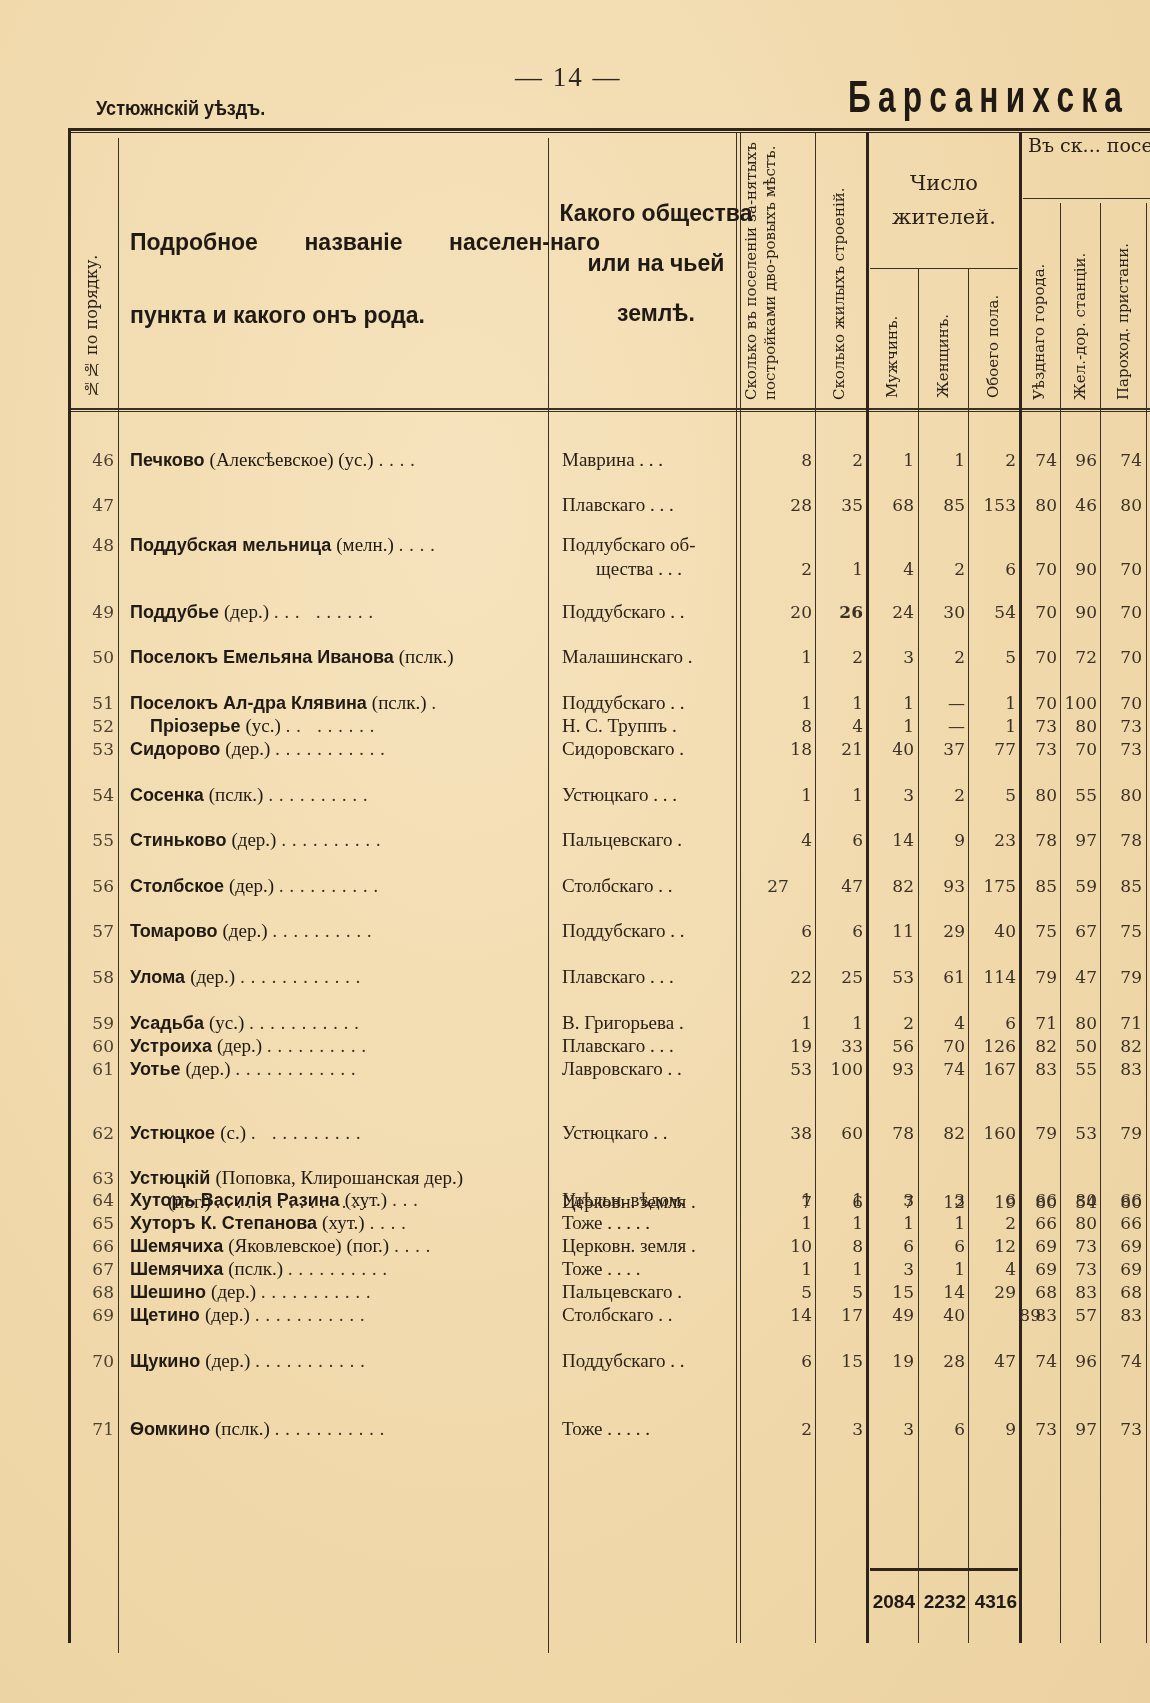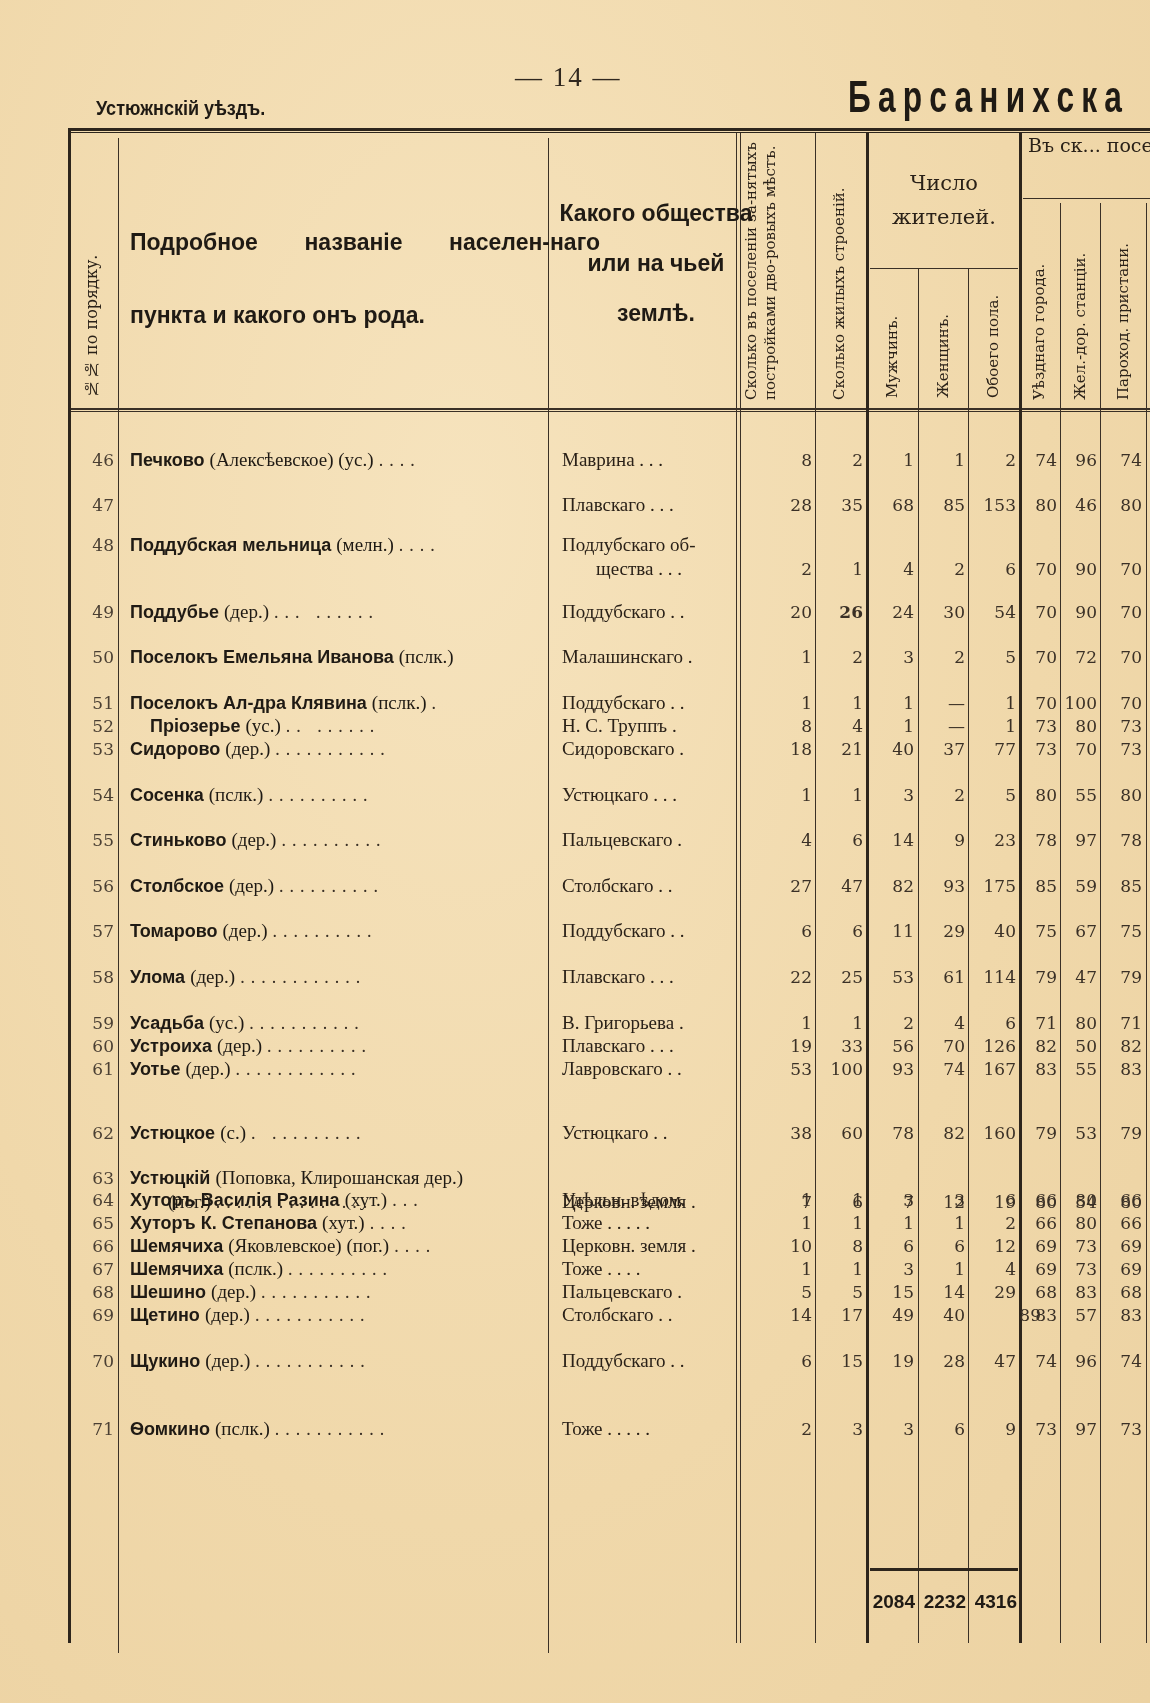--- a/index.html
+++ b/index.html
@@ -207,21 +207,21 @@
         <span class="n" style="left:852px;width:45px;">9</span>
         <span class="n" style="left:903px;width:45px;">23</span>
         <span class="n" style="left:954px;width:35px;">78</span>
         <span class="n" style="left:994px;width:35px;">97</span>
         <span class="n" style="left:1034px;width:40px;">78</span>
       </div>
       <div class="row" style="top: 746px;">
         <span class="c-num">56</span>
         <span class="c-name"><span style="position: static;">Столбское</span> <span class="kind" style="position: static;">(дер.)</span> <span class="dots" style="position: static;">..........</span></span>
         <span class="c-soc">Столбскаго . .</span>
-        <span class="n" style="left:676px;width:68px;">27</span>
+        <span class="n" style="left:676px;width:68px;text-align:center;">27</span>
         <span class="n" style="left:750px;width:45px;">47</span>
         <span class="n" style="left:802px;width:44px;">82</span>
         <span class="n" style="left:852px;width:45px;">93</span>
         <span class="n" style="left:903px;width:45px;">175</span>
         <span class="n" style="left:954px;width:35px;">85</span>
         <span class="n" style="left:994px;width:35px;">59</span>
         <span class="n" style="left:1034px;width:40px;">85</span>
       </div>
       <div class="row" style="top: 791px;">
         <span class="c-num">57</span>

